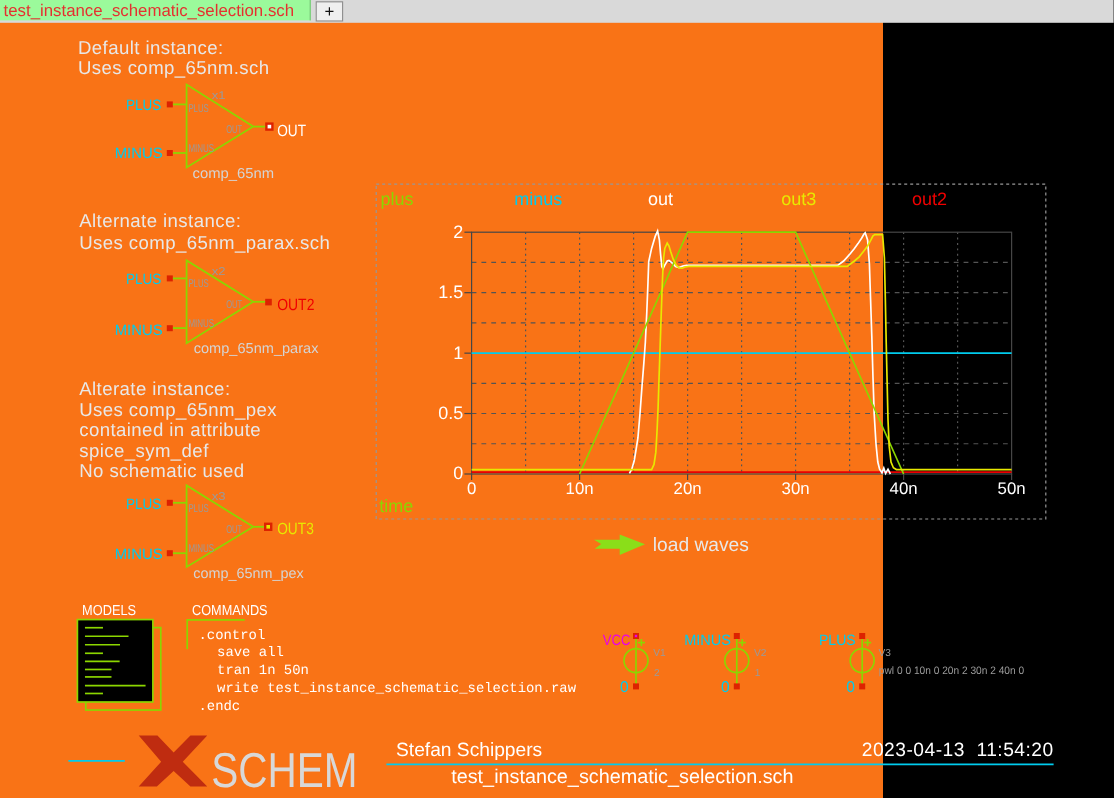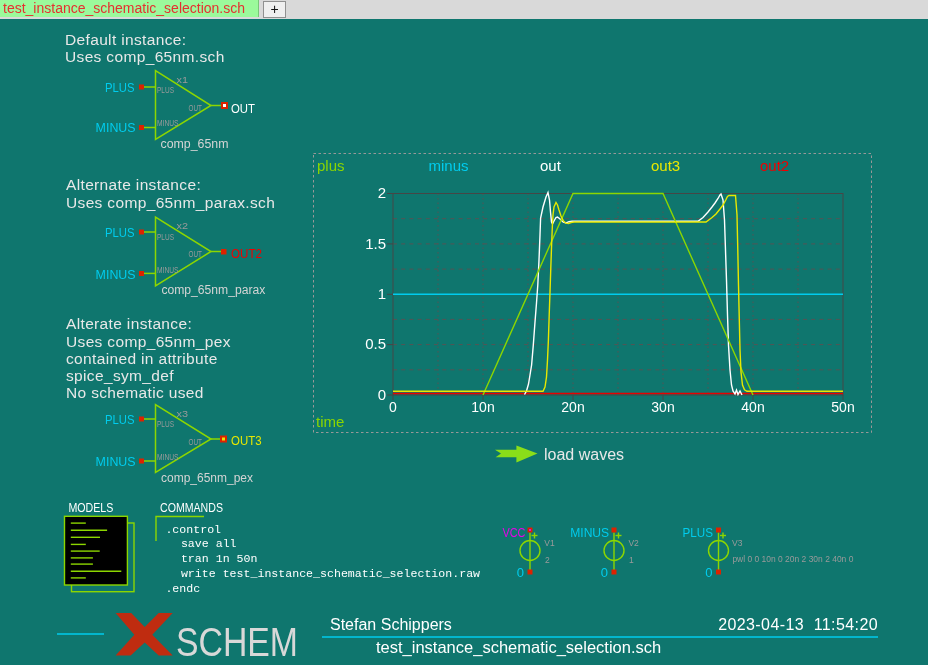--- a/index.html
+++ b/index.html
@@ -1,16 +1,16 @@
 <!DOCTYPE html>
 <html><head>
 <meta charset="utf-8">
 <style>
 html,body{margin:0;padding:0;background:#000;width:928px;height:665px;overflow:hidden;}
-#page{position:relative;transform:translateZ(0);will-change:transform;-webkit-font-smoothing:antialiased;width:928px;height:665px;background:#0f766e;font-family:"Liberation Sans",sans-serif;}
+#page{position:relative;transform:translateZ(0);will-change:transform;-webkit-font-smoothing:antialiased;width:736px;height:665px;background:#f97316;font-family:"Liberation Sans",sans-serif;}
 #tabbar{position:absolute;left:0;top:0;width:928px;height:19px;background:#d9d9d9;}
 #tab1{position:absolute;left:0px;top:0px;width:255px;height:17px;background:#9bfa9b;border-right:1px solid #78c878;color:#e53030;font-size:14px;line-height:16px;padding-left:3px;white-space:nowrap;}
 #tabplus{position:absolute;left:263px;top:1px;width:21px;height:15px;background:#efefef;border:1px solid #909090;color:#111;font-size:14px;line-height:14px;text-align:center;}
 </style>
 </head>
 <body>
 <div id="page">
 <div id="tabbar">
   <div id="tab1">test_instance_schematic_selection.sch</div>
   <div id="tabplus">+</div>

